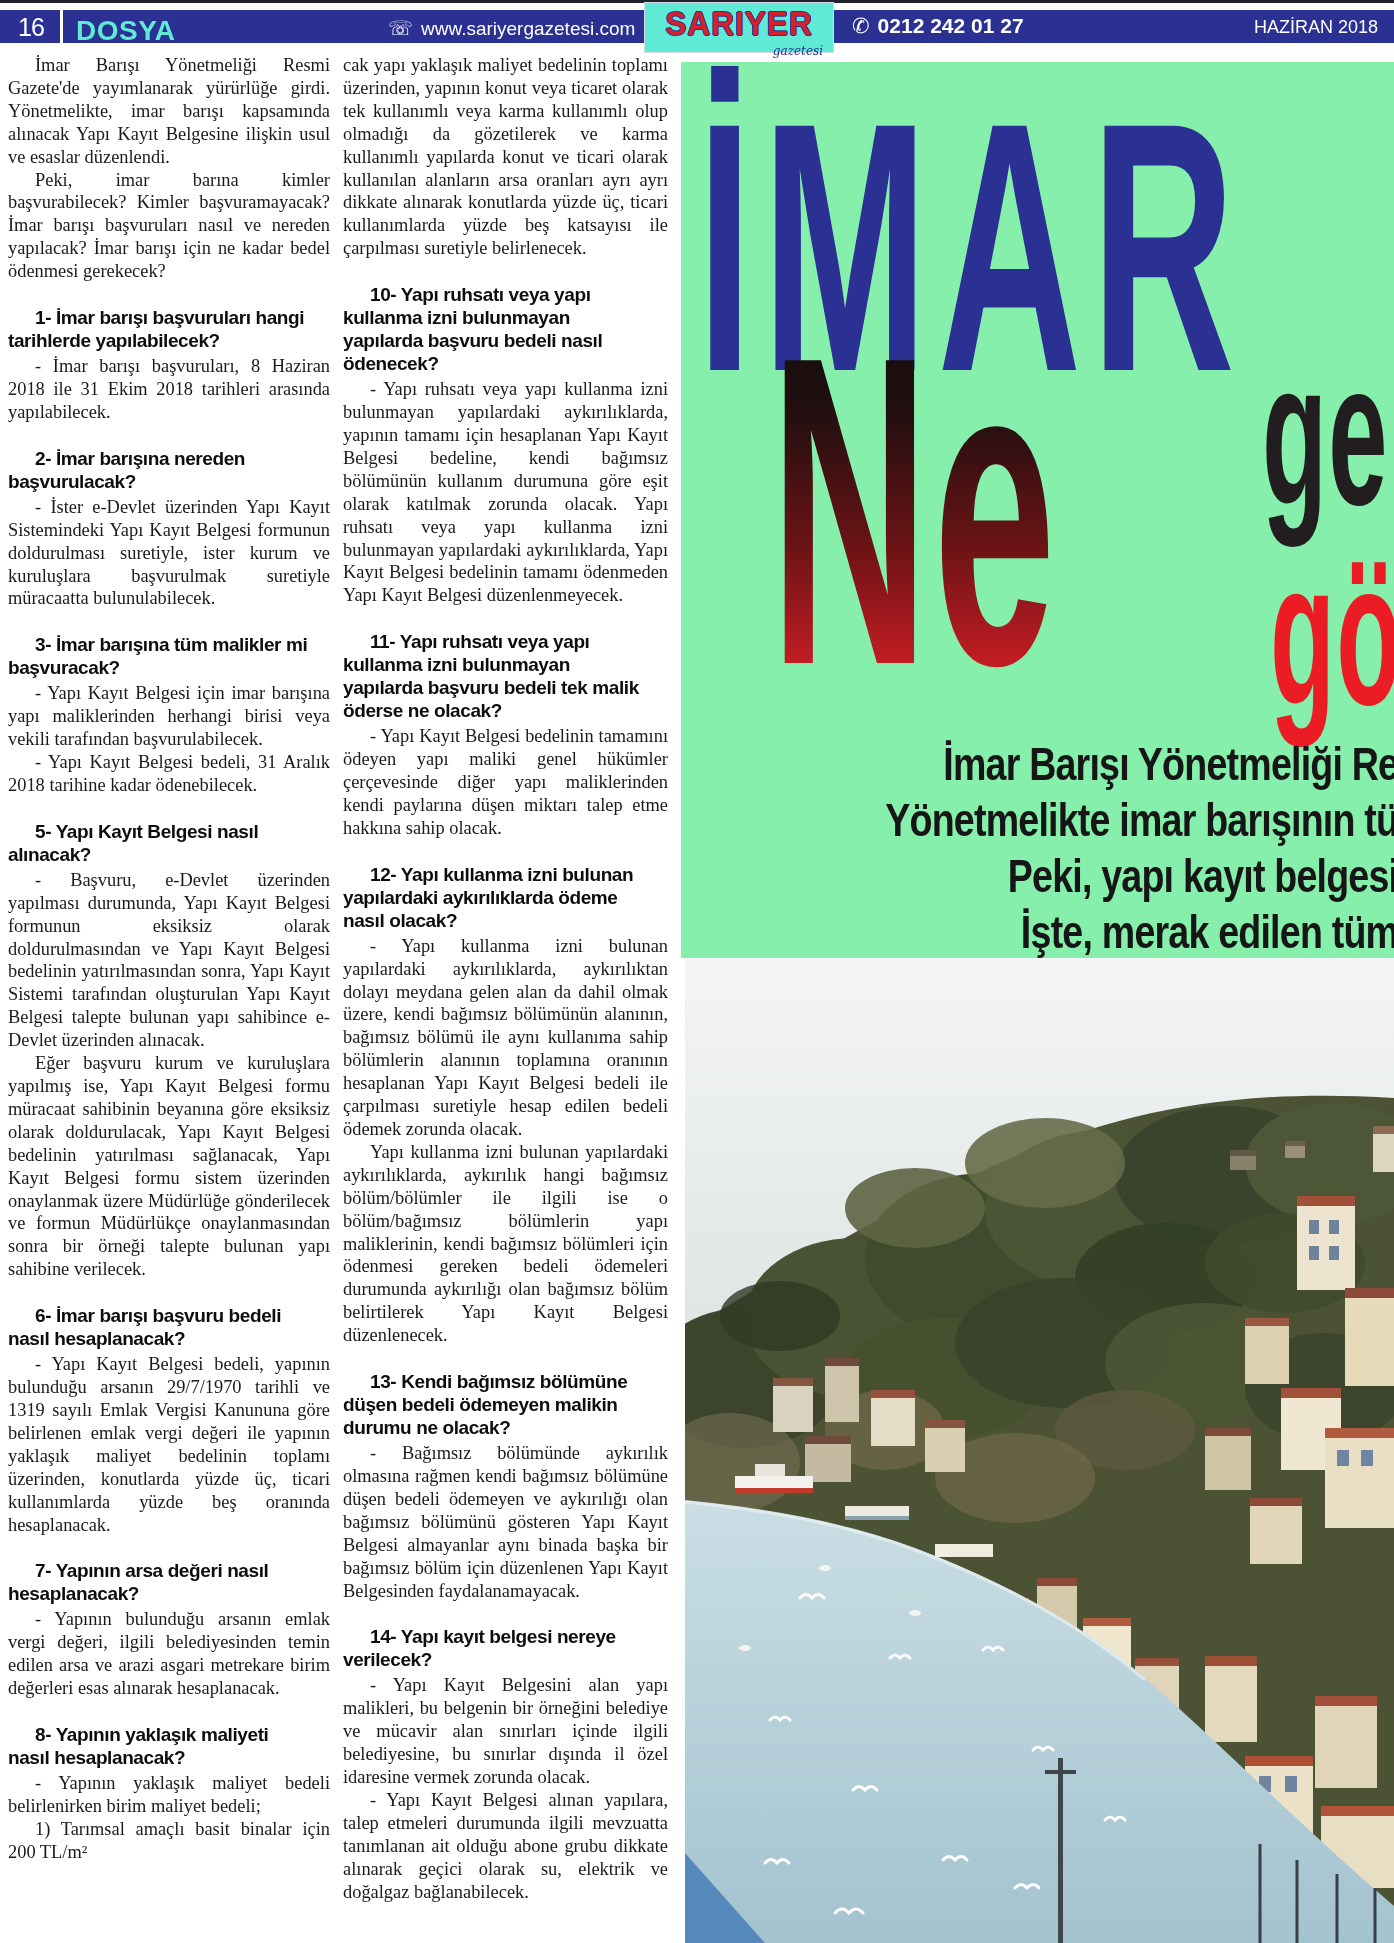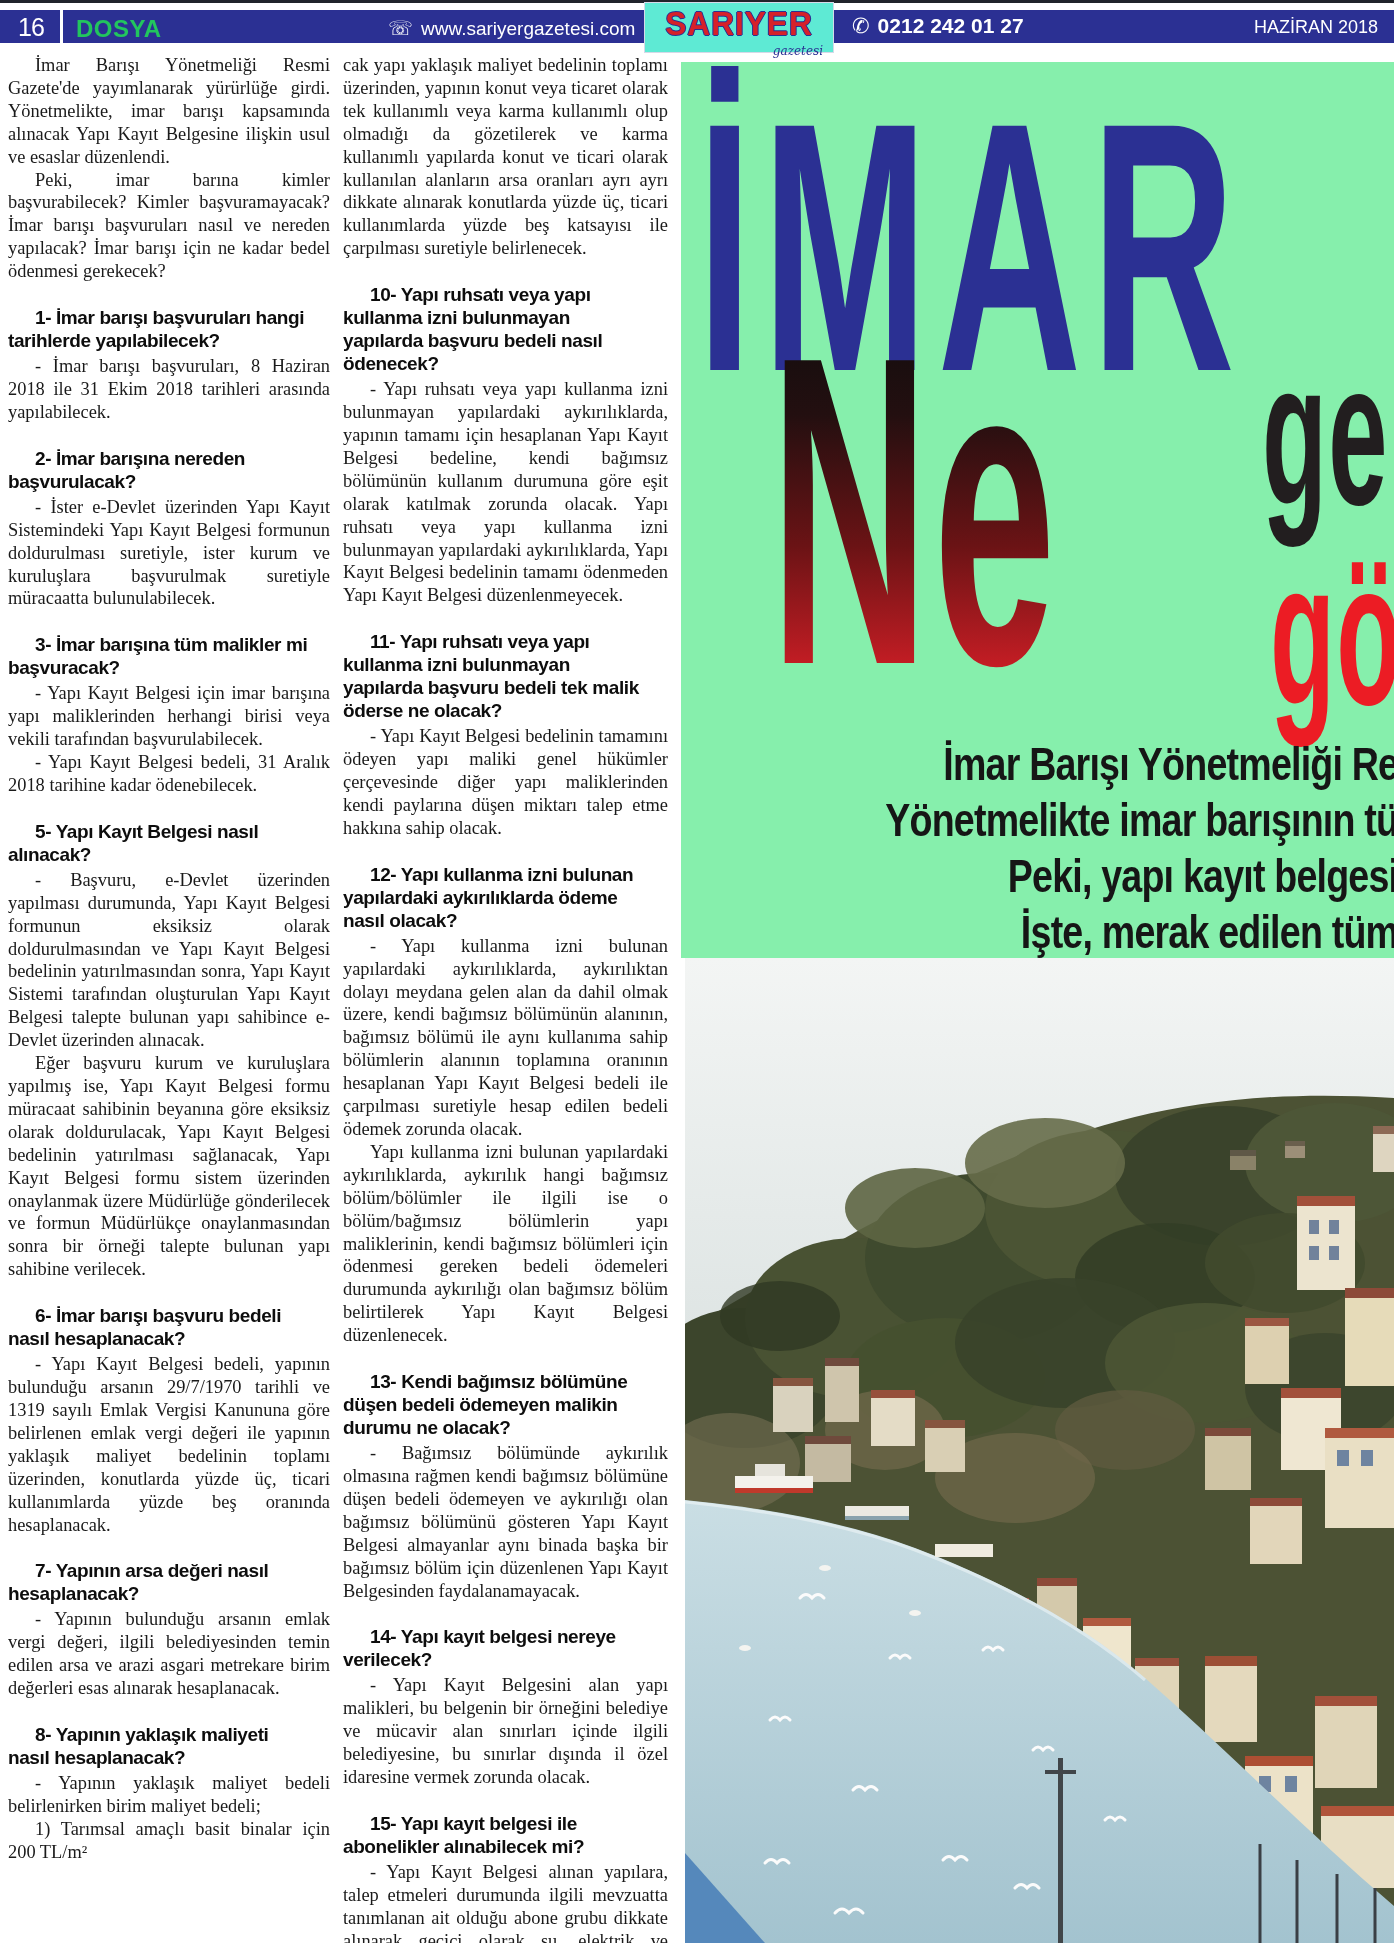--- a/index.html
+++ b/index.html
@@ -4,21 +4,21 @@
 <style>
   html,body{margin:0;padding:0;background:#9a9a9a;}
   .page{position:relative;width:1394px;height:1943px;background:#ffffff;overflow:hidden;
         font-family:"Liberation Serif", serif;color:#1a1a1a;}
   .topline{position:absolute;left:0;top:0;width:100%;height:3px;background:#20232b;}
   
   .masthead{position:absolute;left:0;top:10px;width:100%;height:33px;background:#2b3093;}
   .masthead *{font-family:"Liberation Sans", sans-serif;}
   .pageno{position:absolute;left:18px;top:3px;font-size:25px;font-weight:normal;color:#ffffff;letter-spacing:-1px;}
   .mast-sep{position:absolute;left:60px;top:0;width:3px;height:33px;background:#ffffff;}
-  .section{position:absolute;left:76px;top:5px;font-size:24px;font-weight:bold;color:#22c55e;letter-spacing:.5px;}
+  .section{position:absolute;left:76px;top:5px;font-size:28px;font-weight:bold;color:#5eead4;letter-spacing:.5px;}
   .web{position:absolute;left:388px;top:6px;font-size:19px;color:#ffffff;}
   .web .icon{font-size:20px;margin-right:8px;}
   .logo{position:absolute;left:645px;top:-7px;width:188px;height:49px;background:#5eead4;
         box-shadow:0 0 0 1px #d5d9e8;text-align:center;}
   .logo-main{display:block;margin-top:2px;font-size:33px;font-weight:bold;color:#d6212a;letter-spacing:1px;
         transform:scaleX(.96);text-shadow:-1px 0 #2b3093,1px 0 #2b3093,0 -1px #2b3093,0 1px #2b3093;}
   .logo-sub{position:absolute;right:10px;bottom:-6px;font-family:"DejaVu Serif",serif;font-style:italic;
         font-size:12px;color:#2b3093;}
   .phone{position:absolute;left:852px;top:4px;font-size:21px;font-weight:bold;color:#ffffff;}
   .phone .icon{font-weight:normal;font-size:21px;margin-right:8px;}
@@ -94,21 +94,20 @@
       <div class="para">- Yapı ruhsatı veya yapı kullanma izni bulunmayan yapılardaki aykırılıklarda, yapının tamamı için hesaplanan Yapı Kayıt Belgesi bedeline, kendi bağımsız bölümünün kullanım durumuna göre eşit olarak katılmak zorunda olacak. Yapı ruhsatı veya yapı kullanma izni bulunmayan yapılardaki aykırılıklarda, Yapı Kayıt Belgesi bedelinin tamamı ödenmeden Yapı Kayıt Belgesi düzenlenmeyecek.</div>
       <div class="q">11- Yapı ruhsatı veya yapı kullanma izni bulunmayan yapılarda başvuru bedeli tek malik öderse ne olacak?</div>
       <div class="para">- Yapı Kayıt Belgesi bedelinin tamamını ödeyen yapı maliki genel hükümler çerçevesinde diğer yapı maliklerinden kendi paylarına düşen miktarı talep etme hakkına sahip olacak.</div>
       <div class="q">12- Yapı kullanma izni bulunan yapılardaki aykırılıklarda ödeme nasıl olacak?</div>
       <div class="para">- Yapı kullanma izni bulunan yapılardaki aykırılıklarda, aykırılıktan dolayı meydana gelen alan da dahil olmak üzere, kendi bağımsız bölümünün alanının, bağımsız bölümü ile aynı kullanıma sahip bölümlerin alanının toplamına oranının hesaplanan Yapı Kayıt Belgesi bedeli ile çarpılması suretiyle hesap edilen bedeli ödemek zorunda olacak.</div>
       <div class="para">Yapı kullanma izni bulunan yapılardaki aykırılıklarda, aykırılık hangi bağımsız bölüm/bölümler ile ilgili ise o bölüm/bağımsız bölümlerin yapı maliklerinin, kendi bağımsız bölümleri için ödenmesi gereken bedeli ödemeleri durumunda aykırılığı olan bağımsız bölüm belirtilerek Yapı Kayıt Belgesi düzenlenecek.</div>
       <div class="q">13- Kendi bağımsız bölümüne düşen bedeli ödemeyen malikin durumu ne olacak?</div>
       <div class="para">- Bağımsız bölümünde aykırılık olmasına rağmen kendi bağımsız bölümüne düşen bedeli ödemeyen ve aykırılığı olan bağımsız bölümünü gösteren Yapı Kayıt Belgesi almayanlar aynı binada başka bir bağımsız bölüm için düzenlenen Yapı Kayıt Belgesinden faydalanamayacak.</div>
       <div class="q">14- Yapı kayıt belgesi nereye verilecek?</div>
       <div class="para">- Yapı Kayıt Belgesini alan yapı malikleri, bu belgenin bir örneğini belediye ve mücavir alan sınırları içinde ilgili belediyesine, bu sınırlar dışında il özel idaresine vermek zorunda olacak.</div>
-      <div class="q">15- Yapı kayıt belgesi ile abonelikler alınabilecek mi?</div>
       <div class="para">- Yapı Kayıt Belgesi alınan yapılara, talep etmeleri durumunda ilgili mevzuatta tanımlanan ait olduğu abone grubu dikkate alınarak geçici olarak su, elektrik ve doğalgaz bağlanabilecek.</div>
     </section>
 
   <section class="panel">
     <div class="bigword big-imar">İMAR</div>
     <div class="bigword big-ne">Ne</div>
     <div class="bigword big-ge">ge</div>
     <div class="bigword big-go">gö</div>
     <div class="sub">
       <div>İmar Barışı Yönetmeliği Re</div>

